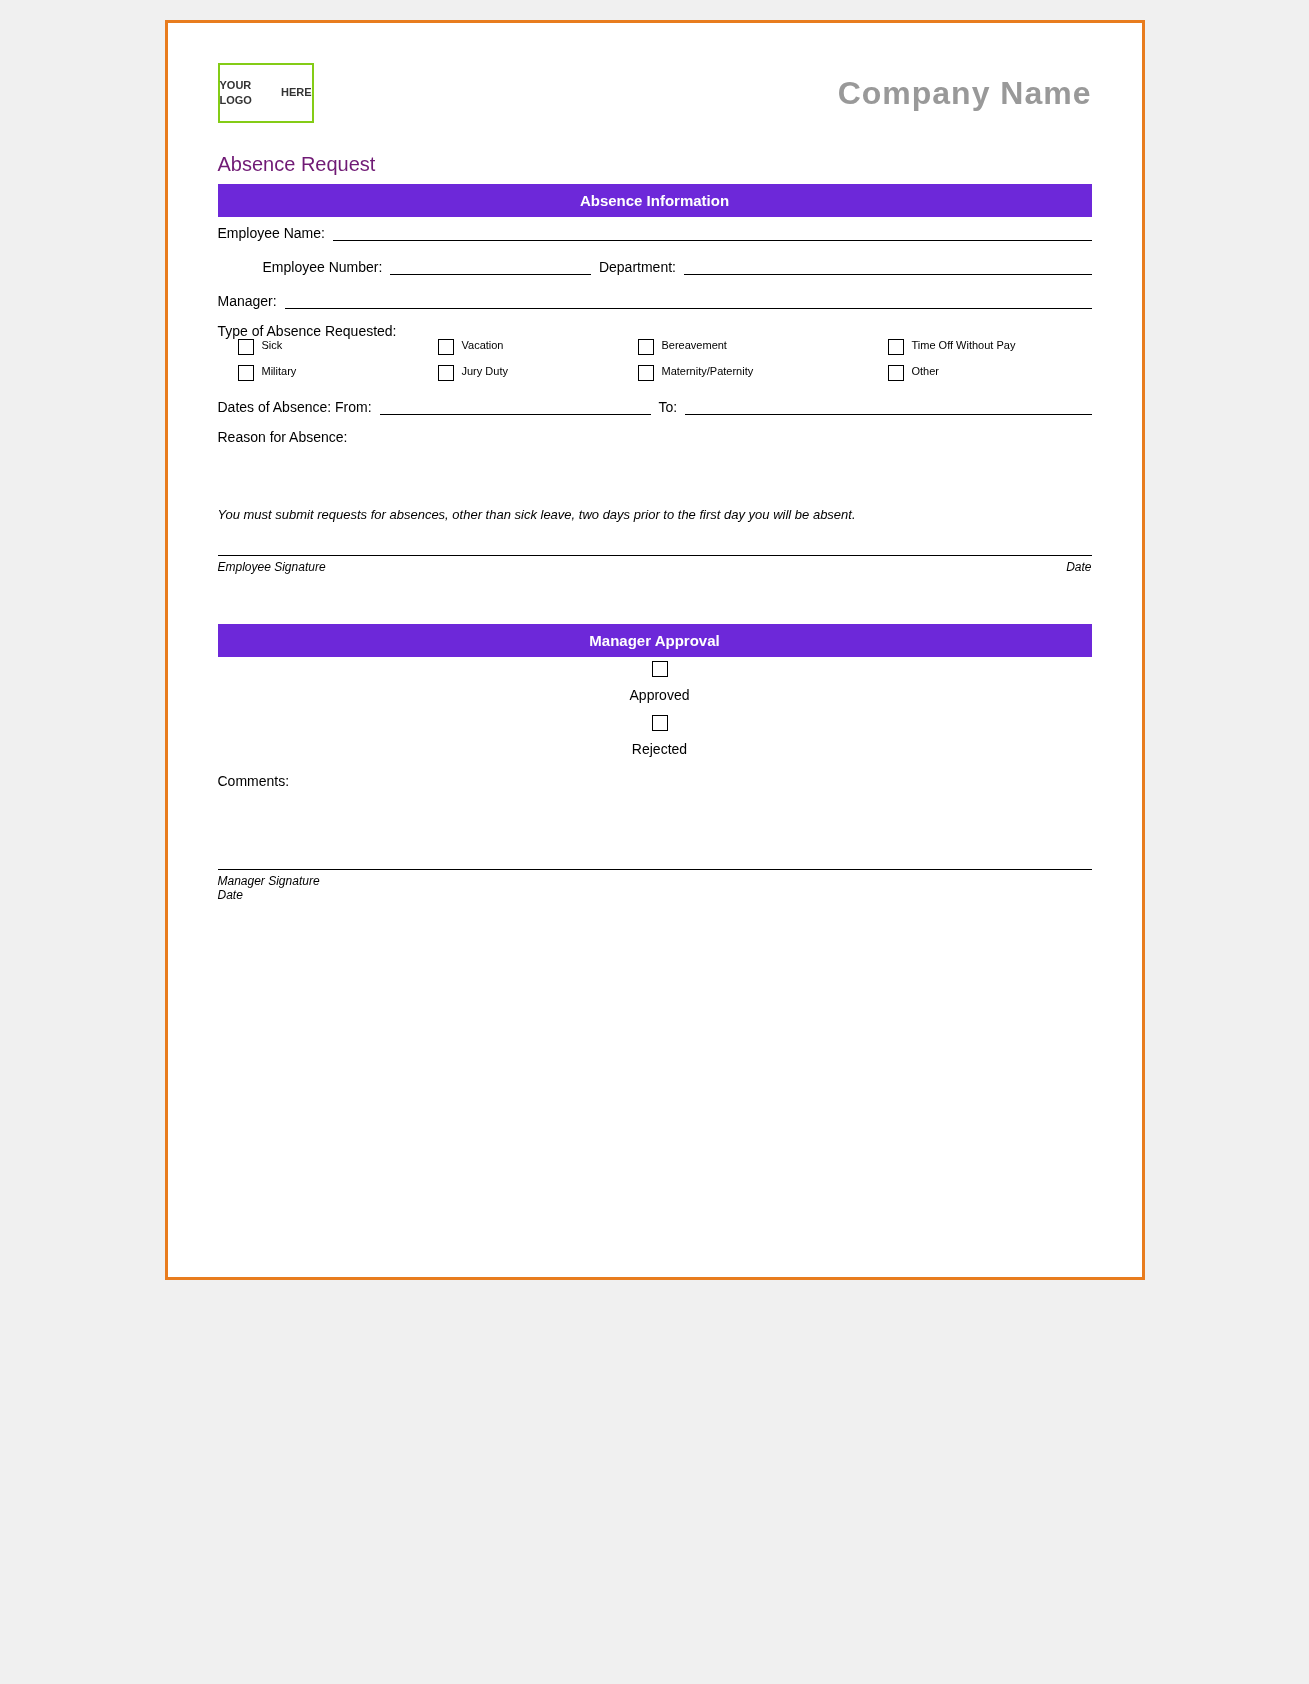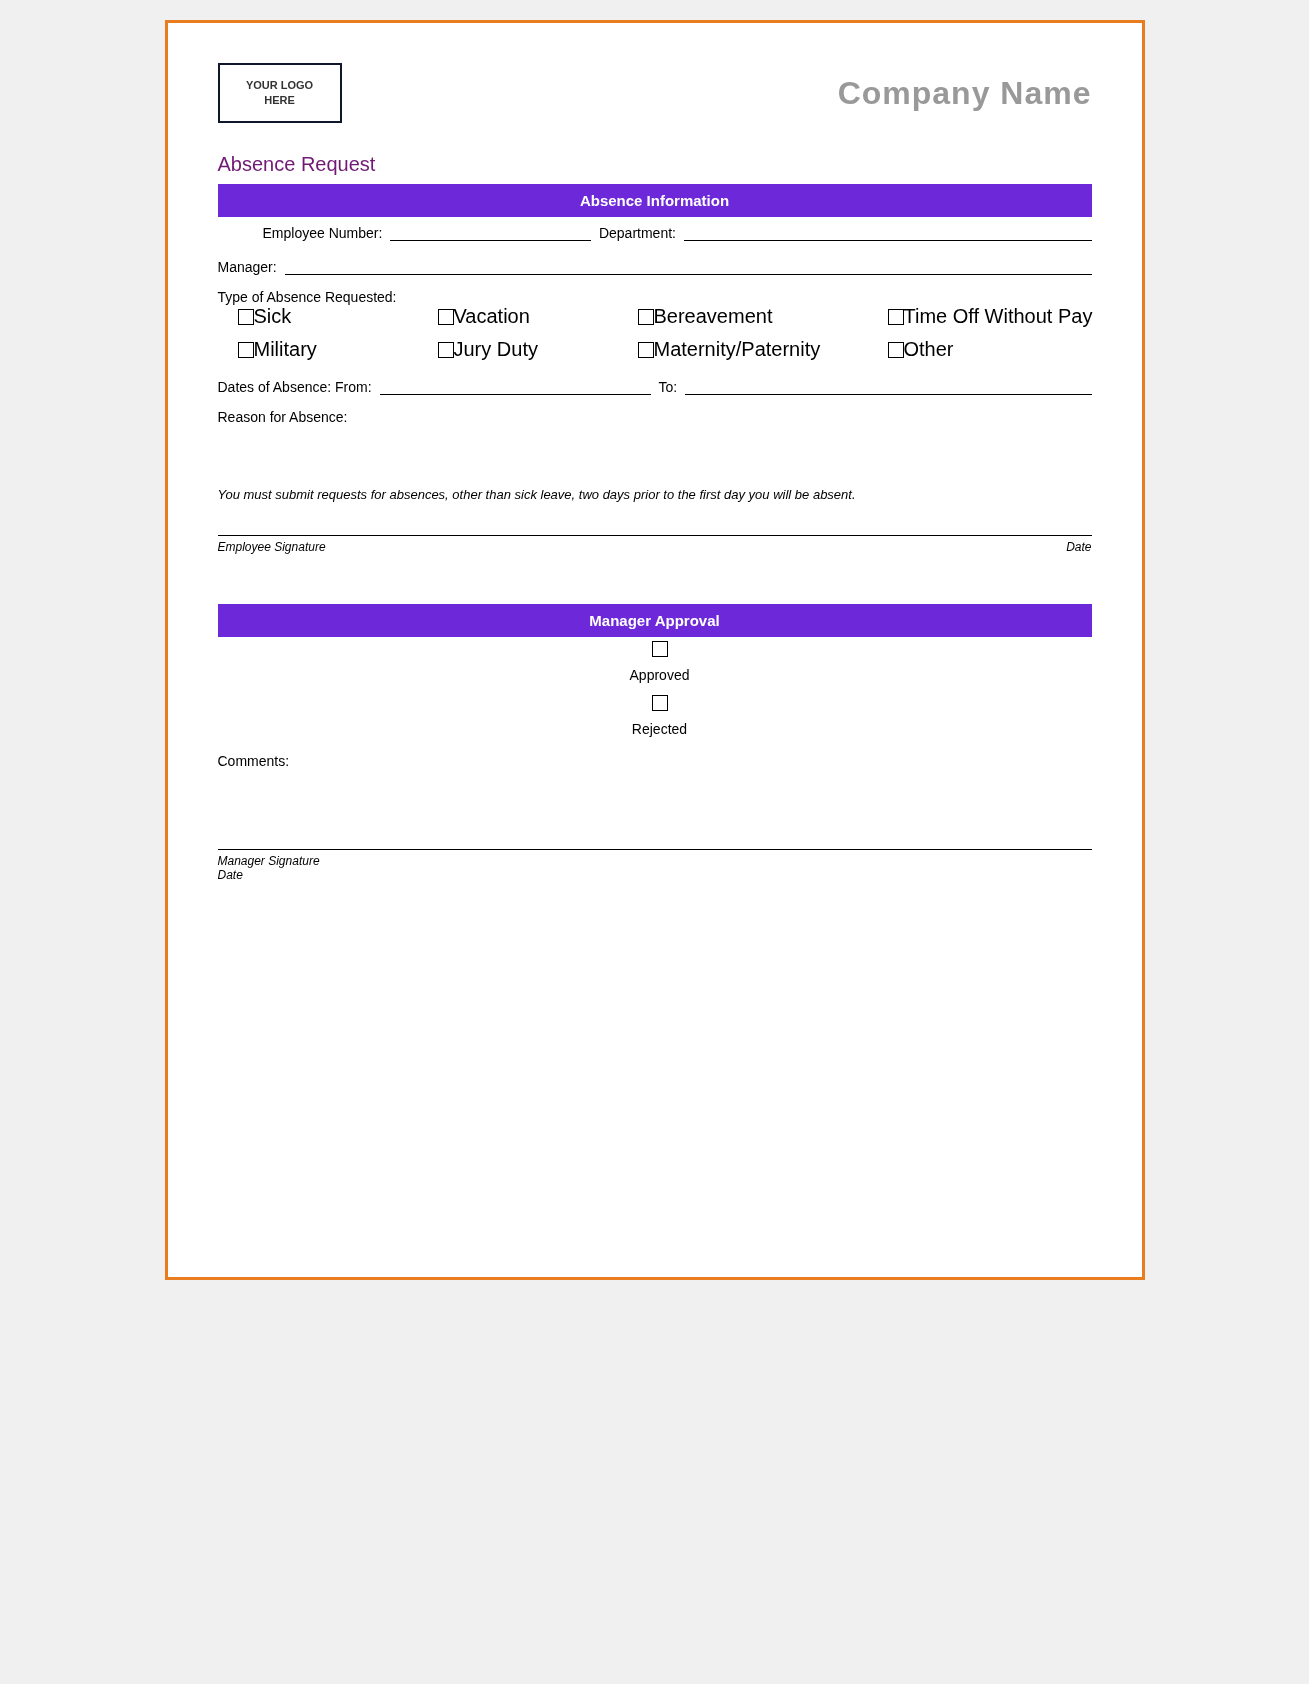--- a/index.html
+++ b/index.html
@@ -28,25 +28,25 @@
     }
 
     .header-section {
       display: flex;
       justify-content: space-between;
       align-items: center;
       margin-bottom: 30px;
     }
 
     .logo-box {
-      border: 2px solid #0f172a;
-      width: 124px;
+      border: 2px solid #84cc16;
+      width: 96px;
       height: 60px;
       display: flex;
-      flex-direction: column;
+      flex-direction: row;
       justify-content: center;
       align-items: center;
       font-size: 11px;
       font-weight: bold;
       color: #333;
       line-height: 1.4;
     }
 
     .company-name {
       font-size: 32px;
@@ -126,22 +126,22 @@
 
     .checkbox-grid {
       display: grid;
       grid-template-columns: 200px 200px 250px 250px;
       gap: 10px 0;
       padding-left: 20px;
     }
 
     .checkbox-item {
       display: flex;
-      align-items: center;
-      font-size: 20px;
+      gap: 8px;
+      font-size: 11px;
     }
 
     .checkbox-box {
       width: 16px;
       height: 16px;
       border: 1.5px solid #000;
       display: inline-block;
       flex-shrink: 0;
     }
 
@@ -245,20 +245,24 @@
       <span>YOUR LOGO</span>
       <span>HERE</span>
     </div>
     <div class="company-name">Company Name</div>
   </div>
 
   <div class="form-title">Absence Request</div>
 
   <div class="section-header">Absence Information</div>
 
+  <div class="form-row">
+    <span class="form-label">Employee Name:</span>
+    <div class="form-underline"></div>
+  </div>
 
   <div class="form-row-split">
     <div class="left-group">
       <span class="form-label">Employee Number:</span>
       <div class="form-underline"></div>
     </div>
     <div class="right-group">
       <span class="form-label">Department:</span>
       <div class="form-underline"></div>
     </div>

